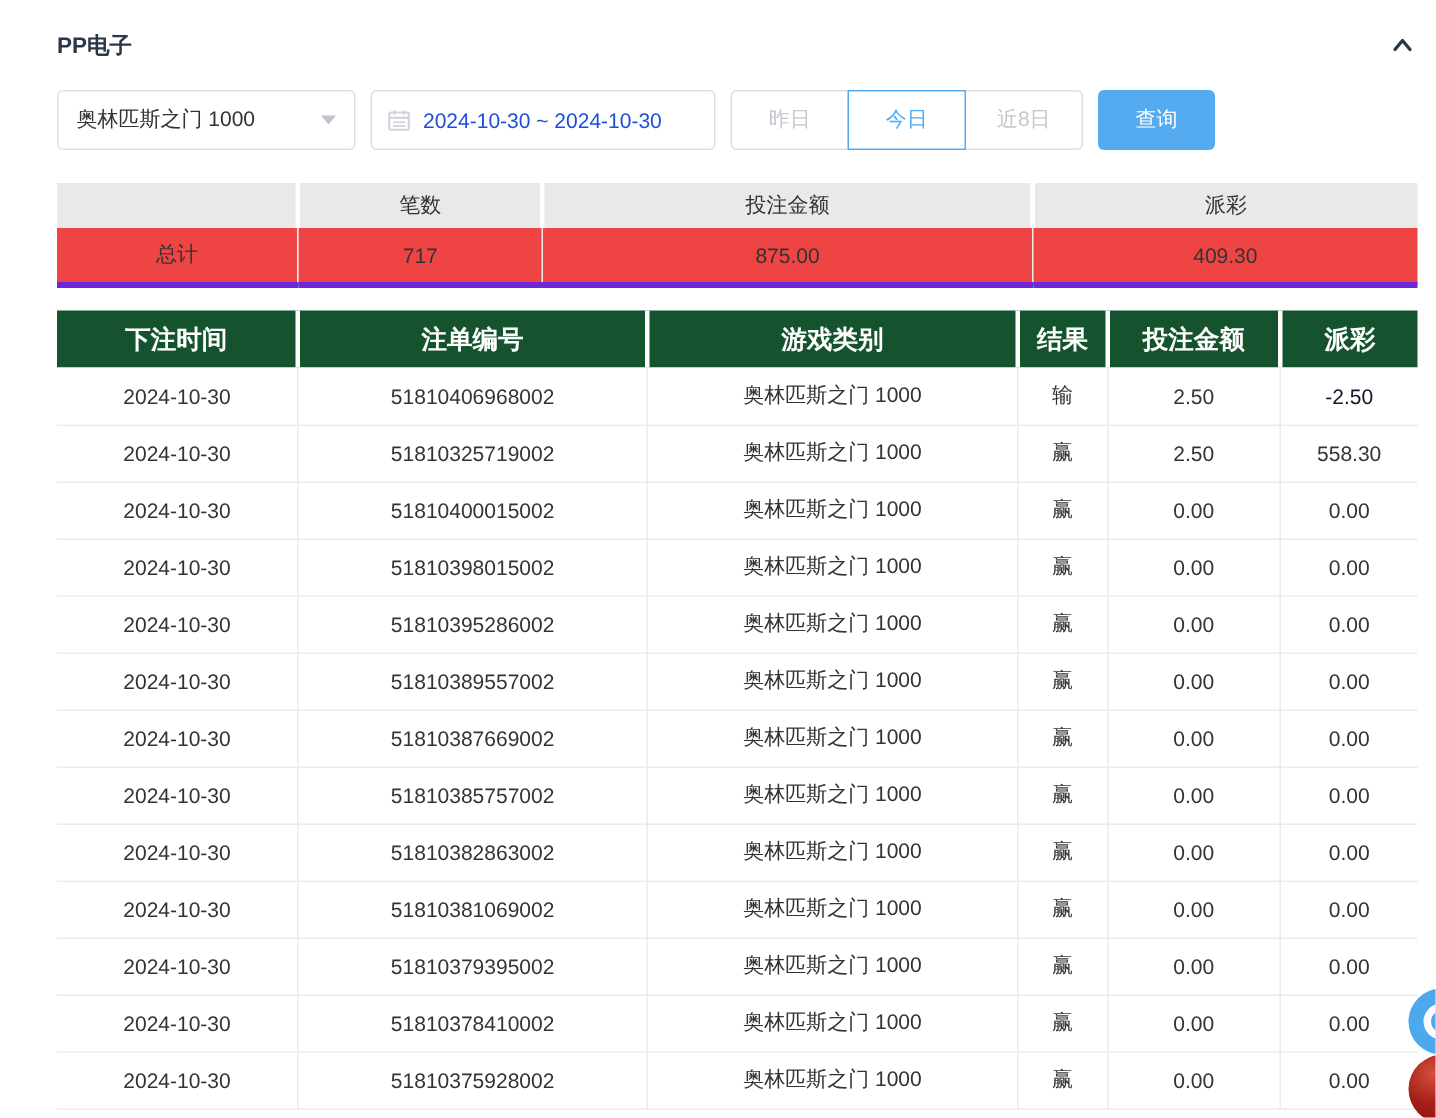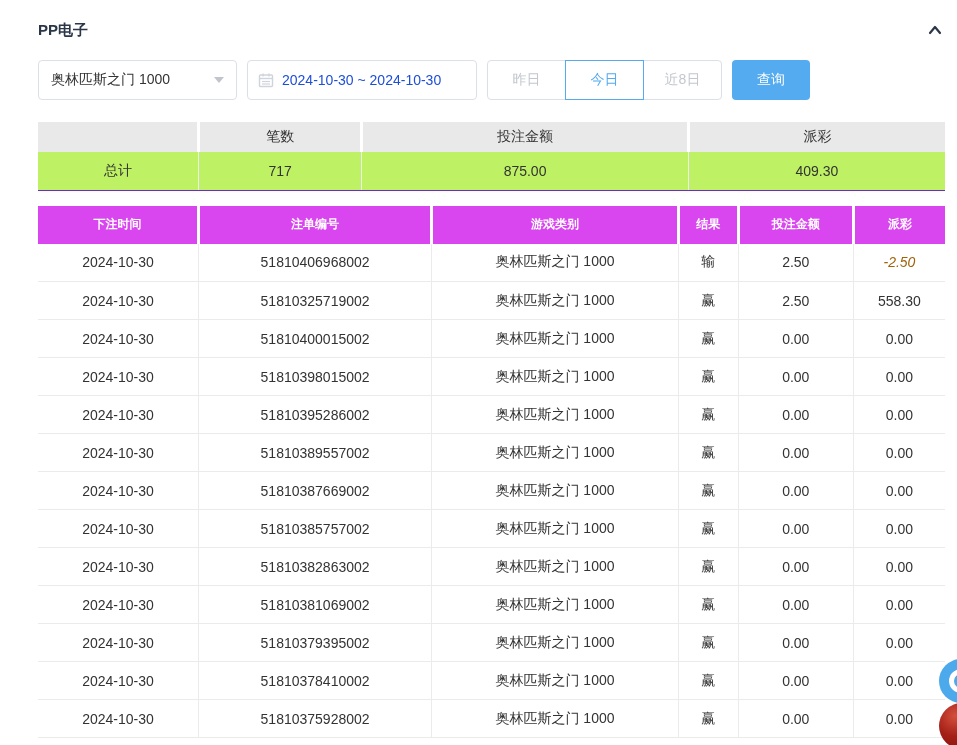--- a/index.html
+++ b/index.html
@@ -32,29 +32,29 @@
   .btn-group .seg.active { border-color:#54abf0; color:#54abf0; z-index:1; }
 
   .search-btn { width:78px; height:40px; margin-left:10px; background:#54abf0; color:#fff;
     border:none; border-radius:4px; font-size:14px; cursor:pointer; font-family:inherit; }
 
   
   table { width:100%; border-collapse:collapse; table-layout:fixed; text-align:center; font-size:14px; }
   .summary-table { margin-top:22px; }
   .summary-table th { background:#e9e9e9; font-weight:normal; color:#333; height:30px; border-right:3px solid #fff; }
   .summary-table th:last-child { border-right:none; }
-  .summary-table td { height:38px; border-bottom:1px solid #6d28d9; border-right:1px solid #ededed; background:#bef264; }
+  .summary-table td { height:38px; border-bottom:4px solid #6d28d9; border-right:1px solid #ededed; background:#ef4444; }
   .summary-table td:last-child { border-right:none; }
 
   .records-table { margin-top:15px; }
-  .records-table th { background:#d946ef; color:#fff; font-weight:bold; font-size:12px; height:38px; border-right:3px solid #fff; }
+  .records-table th { background:#14532d; color:#fff; font-weight:bold; font-size:17px; height:38px; border-right:3px solid #fff; }
   .records-table th:last-child { border-right:none; }
   .records-table td { height:38px; border-bottom:1px solid #ebebeb; border-right:1px solid #ebebeb; background:#fff; color:#333; }
   .records-table td:last-child { border-right:none; }
-  .records-table td.neg { color:#a16207;font-style:italic; }
+  .records-table td.neg { color:#0f172a; }
 
   
   .fab { position:absolute; border-radius:50%; cursor:pointer; }
   .fab-service { width:44px; height:44px; right:-26px; top:659px; background:#4ba9ec;
     display:flex; align-items:center; justify-content:center; }
   .fab-service .ring { width:24px; height:24px; border:5px solid #fff; border-radius:50%; }
   .fab-brand { width:46px; height:46px; right:-28px; top:703px;
     background:radial-gradient(circle at 35% 28%, #d4503c 0%, #a52017 45%, #7c0f0c 100%);
     color:#fff; font-weight:bold; font-style:italic; font-size:17px;
     display:flex; align-items:center; justify-content:center; }

